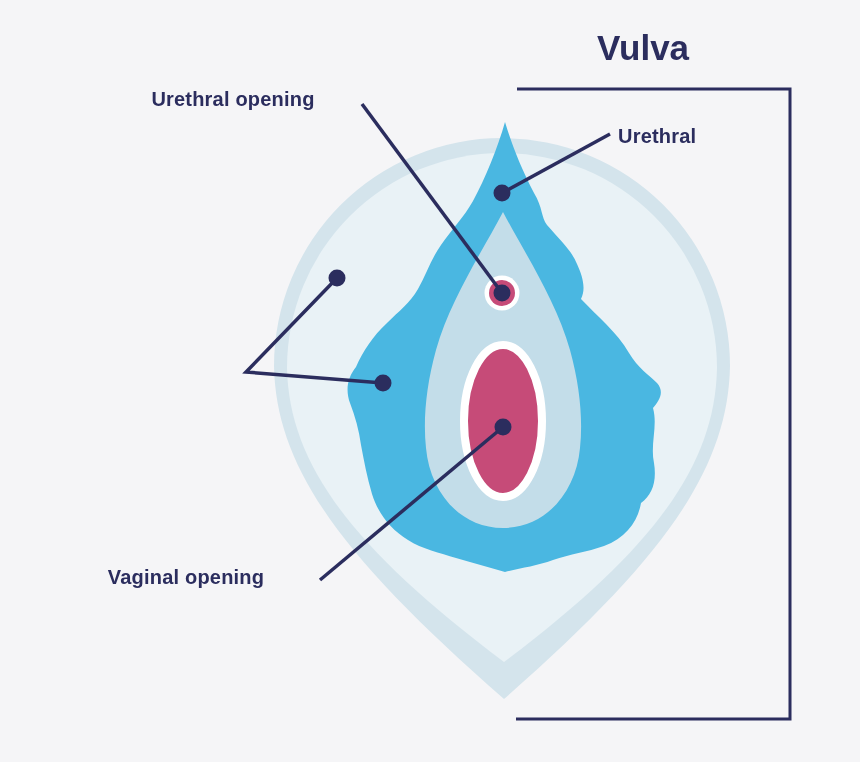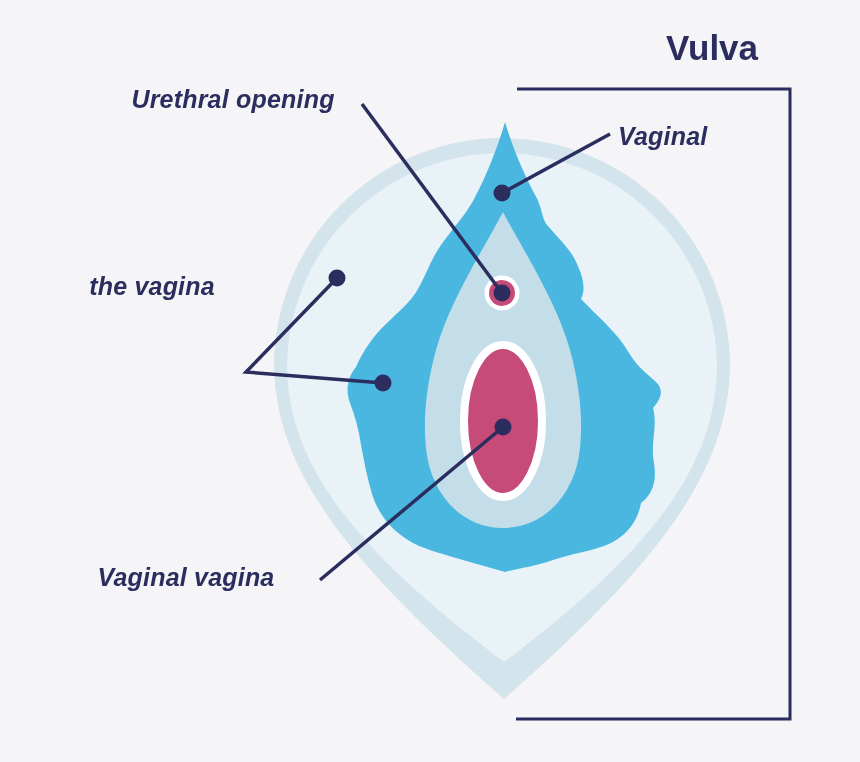--- a/index.html
+++ b/index.html
@@ -27,32 +27,31 @@
   }
   .stage svg {
     position: absolute;
     left: 0;
     top: 0;
   }
   .label {
     position: absolute;
     color: var(--navy);
     font-weight: 700;
-    font-size: 25px;
+    font-size: 20px;
     line-height: 32px;
     letter-spacing: 0.2px;
-    font-style: italic;
   }
   .label.center { text-align: center; }
   .title {
     position: absolute;
     left: 597px;
     top: 28px;
     width: 230px;
-    text-align: center;
+    text-align: left;
     color: var(--navy);
     font-weight: 700;
     font-size: 35px;
     line-height: 40px;
   }
   .label-urethral { left: 83px;  top: 83px;  width: 300px; }
   .label-clitoris { left: 618px; top: 120px; width: 160px; text-align: left; }
   .label-lips     { left: 27px;  top: 263px; width: 250px; line-height: 46px; }
   .label-vaginal  { left: 36px;  top: 561px; width: 300px; }
 </style>
@@ -120,21 +119,20 @@
     <circle cx="502" cy="293" r="8.5" style="fill: var(--navy);"></circle>
     <circle cx="337" cy="278" r="8.5" style="fill: var(--navy);"></circle>
     <circle cx="383" cy="383" r="8.5" style="fill: var(--navy);"></circle>
     <circle cx="503" cy="427" r="8.5" style="fill: var(--navy);"></circle>
   </svg>
 
   <div class="title">Vulva</div>
 
   <div class="label label-urethral center">Urethral opening</div>
 
-  <div class="label label-clitoris">Vaginal</div>
+  <div class="label label-clitoris">Urethral</div>
 
   <div class="label label-lips center">
-    <div>the vagina</div>
   </div>
 
-  <div class="label label-vaginal center">Vaginal vagina</div>
+  <div class="label label-vaginal center">Vaginal opening</div>
 
 </div>
 
 </body></html>

